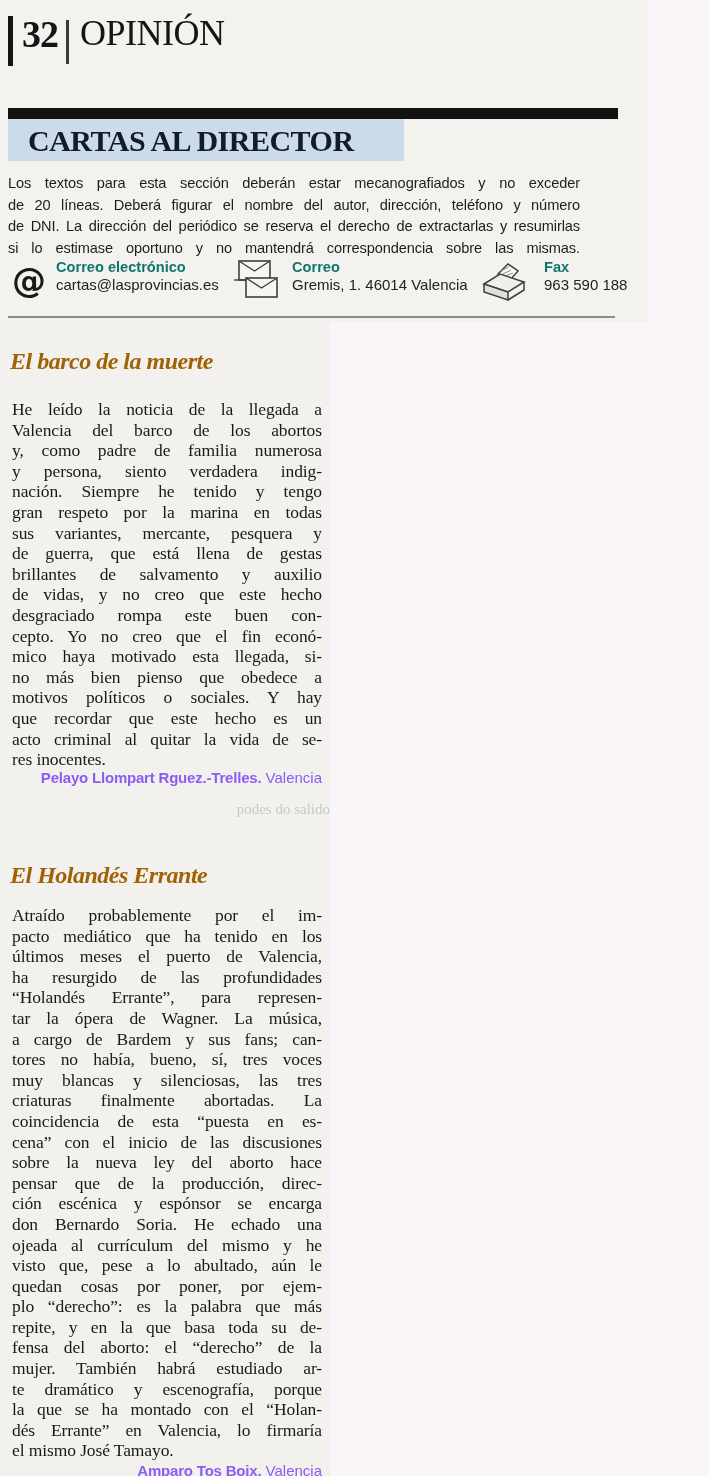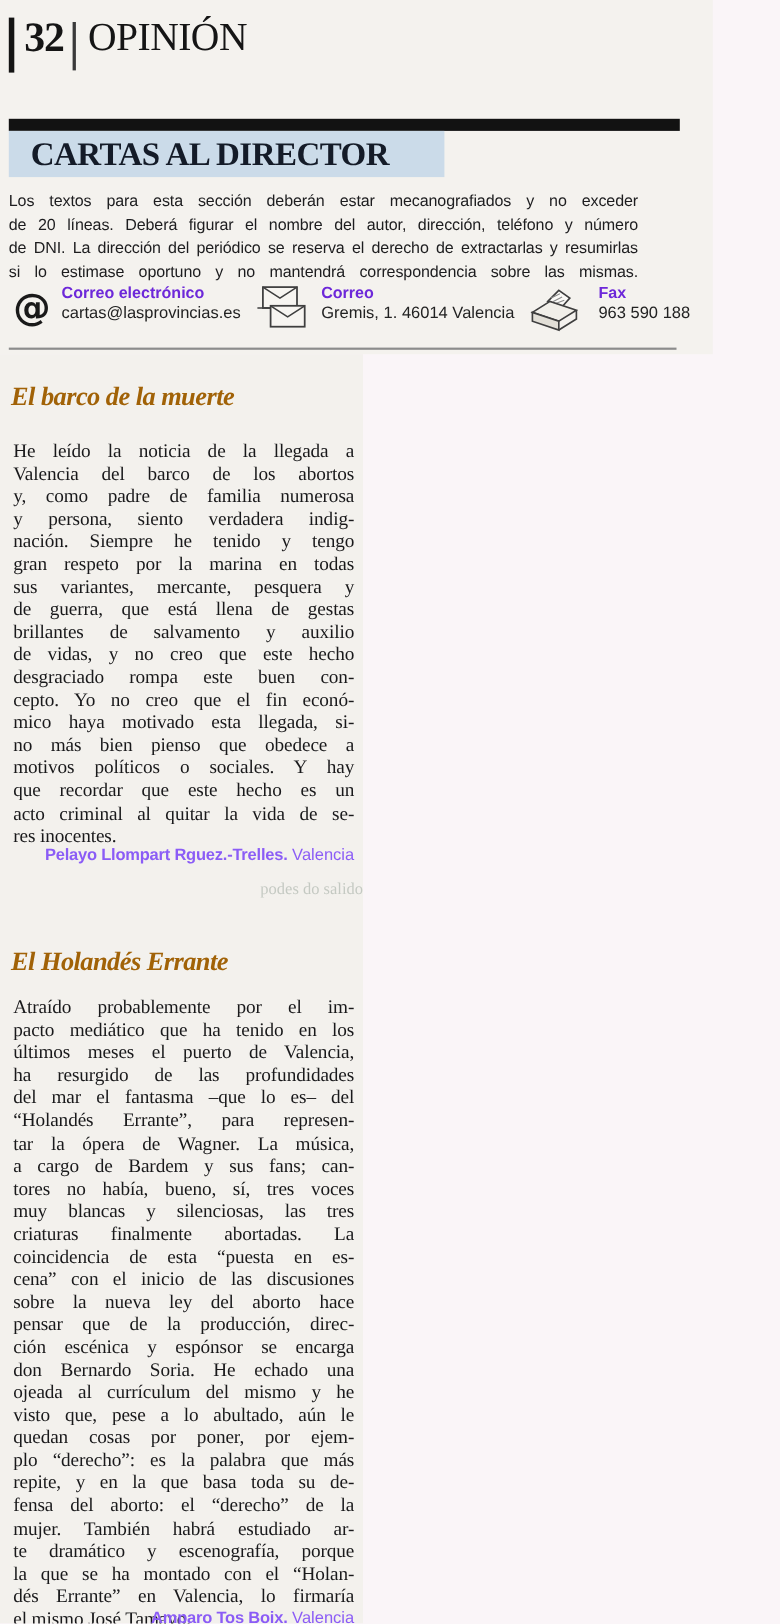--- a/index.html
+++ b/index.html
@@ -38,21 +38,21 @@
     font-size:14.6px;line-height:21.6px;letter-spacing:-0.1px;
     color:#1d1d1f;font-weight:500;
   }
   .tline{text-align:justify;text-align-last:justify;white-space:normal;}
   .last-left .tline:last-child{text-align-last:left;}
 
   
   .contact{top:258px;height:52px;}
   .contact .icon-box{float:left;margin-right:10px;}
   .contact .txt{float:left;font-family:"Liberation Sans", sans-serif;line-height:18px;}
-  .contact .lbl{font-weight:bold;font-size:14.6px;color:#6d28d9;}
+  .contact .lbl{font-weight:bold;font-size:14.6px;color:#0f766e;}
   .contact .val{font-size:15px;color:#222;}
   .at-glyph{font-family:"DejaVu Sans", sans-serif;font-weight:800;font-size:34px;line-height:44px;color:#1a1a1a;}
   .thin-rule{left:8px;top:316px;width:607px;height:1.6px;background:#8c8c8c;}
 
   
   .letter-title{
     font-size:24px;font-weight:bold;font-style:italic;
     letter-spacing:-0.5px;color:#a16207;
   }
   .letter-body{
@@ -165,21 +165,20 @@
 </div>
 
 <div class="abs bleed">podes do salido</div>
 
 <div class="abs letter-title" style="left:10px;top:862px;width:314px;">El Holandés Errante</div>
 <div class="abs letter-body last-left" style="left:12px;top:869px;width:310px;margin-top:36px;">
     <div class="tline">Atraído probablemente por el im-</div>
     <div class="tline">pacto mediático que ha tenido en los</div>
     <div class="tline">últimos meses el puerto de Valencia,</div>
     <div class="tline">ha resurgido de las profundidades</div>
-    <div class="tline">del mar el fantasma –que lo es– del</div>
     <div class="tline">“Holandés Errante”, para represen-</div>
     <div class="tline">tar la ópera de Wagner. La música,</div>
     <div class="tline">a cargo de Bardem y sus fans; can-</div>
     <div class="tline">tores no había, bueno, sí, tres voces</div>
     <div class="tline">muy blancas y silenciosas, las tres</div>
     <div class="tline">criaturas finalmente abortadas. La</div>
     <div class="tline">coincidencia de esta “puesta en es-</div>
     <div class="tline">cena” con el inicio de las discusiones</div>
     <div class="tline">sobre la nueva ley del aborto hace</div>
     <div class="tline">pensar que de la producción, direc-</div>

